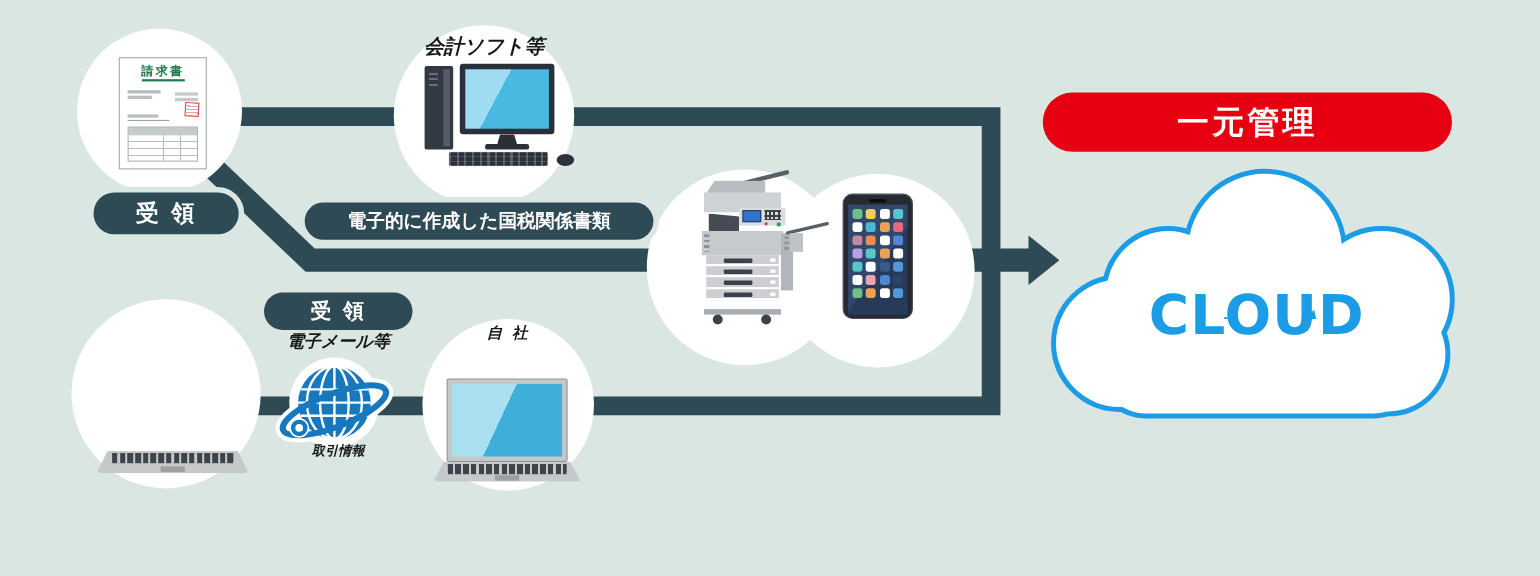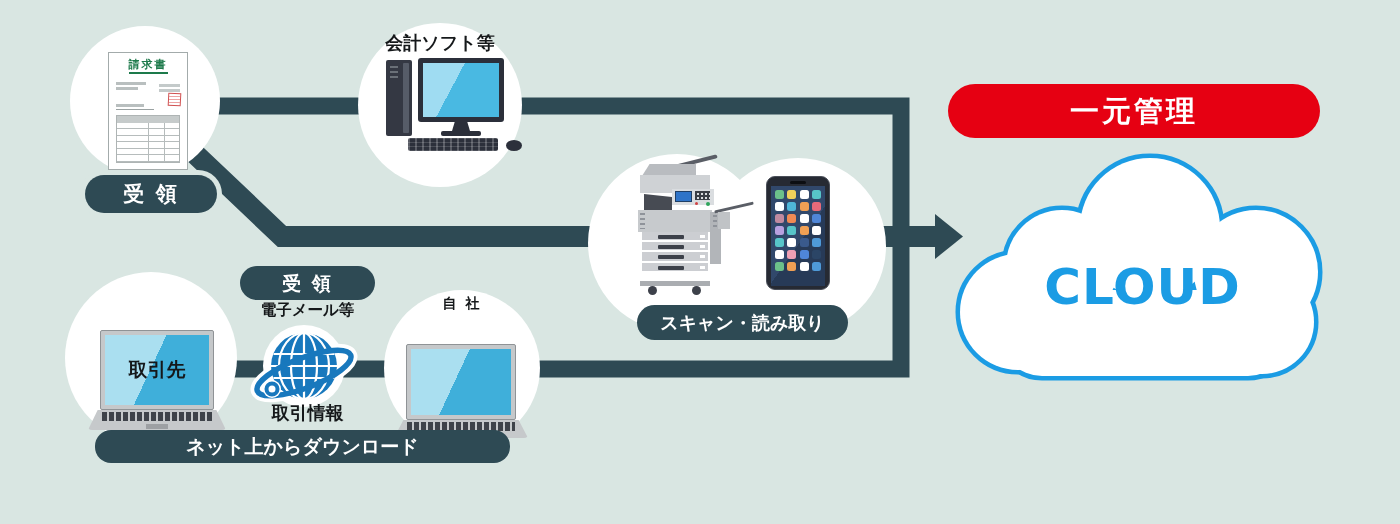--- a/index.html
+++ b/index.html
@@ -31,33 +31,33 @@
     display:flex;align-items:center;justify-content:center;border-radius:999px;line-height:1;
   }
   .ring{box-shadow:0 0 0 5px var(--c-bg);}
   .pill-receipt-top{left:85px;top:175px;width:132px;height:38px;font-size:21px;letter-spacing:2px;}
   .pill-ledger{left:315px;top:143px;width:238px;height:34px;font-size:17px;border-radius:17px;}
   .pill-taxdocs{left:277px;top:184px;width:317px;height:34px;font-size:17px;border-radius:17px;}
   .pill-receipt-bottom{left:240px;top:266px;width:135px;height:34px;font-size:19px;letter-spacing:2px;}
   .pill-scan{left:637px;top:305px;width:211px;height:35px;font-size:18px;}
   .banner-download{left:95px;top:430px;width:415px;height:33px;font-size:19px;border-radius:16px;}
   .badge-red{left:948px;top:84px;width:372px;height:54px;font-size:29px;letter-spacing:3px;background:var(--c-red);border-radius:27px;}
-  .blabel{position:absolute;z-index:4;color:#15181a;font-weight:bold;text-align:center;line-height:1;}
+  .blabel{position:absolute;z-index:4;color:#15181a;font-weight:bold;text-align:center;line-height:1;font-style:italic;}
   .lbl-accounting{left:358px;top:34px;width:164px;font-size:18px;}
   .lbl-email{left:240px;top:303px;width:135px;font-size:15.5px;}
-  .lbl-transaction{left:240px;top:404px;width:135px;font-size:18px;}
+  .lbl-transaction{left:240px;top:404px;width:135px;font-size:12px;}
   .lbl-own{left:384px;top:296px;width:156px;font-size:14px;letter-spacing:2px;}
   
   .cloud-svg{position:absolute;left:940px;top:130px;z-index:2;}
   .cloud-stroke *{fill:none;stroke:var(--c-cloud);stroke-width:9;}
   .cloud-fill *{fill:#fff;stroke:none;}
   .cloud-title{position:absolute;left:1040px;top:262px;width:205px;z-index:3;text-align:center;
     color:var(--c-cloud);font-size:50px;font-weight:bold;letter-spacing:1px;line-height:1;}
   
-  .invoice{position:absolute;left:108px;top:52px;width:80px;height:118px;z-index:3;background:#fff;border:1.5px solid #a3abab;}
+  .invoice{position:absolute;left:108px;top:52px;width:80px;height:102px;z-index:3;background:#fff;border:1.5px solid #a3abab;}
   .inv-title{margin:5px auto 0;width:max-content;color:var(--c-green);font-size:11px;font-weight:bold;letter-spacing:2px;border-bottom:2px solid var(--c-green);padding-bottom:1px;line-height:1.2;}
   .inv-line{position:absolute;background:#b9bfbf;height:3px;}
   .l1{left:7px;top:29px;width:30px;} .l2{left:7px;top:34px;width:22px;}
   .r1{right:7px;top:31px;width:21px;height:2.5px;background:#c4caca;}
   .r2{right:7px;top:36px;width:21px;height:2.5px;background:#c4caca;}
   .inv-stamp{position:absolute;right:6px;top:40px;width:13px;height:13px;border:1.5px solid #d05050;
     background:repeating-linear-gradient(#fff 0 2px,#eba4a4 2px 3px);transform:rotate(3deg);}
   .inv-amount{position:absolute;left:7px;top:50px;width:38px;height:7px;border-bottom:1.5px solid #9aa2a2;}
   .inv-amount::before{content:"";position:absolute;left:0;top:1px;width:28px;height:3px;background:#b9bfbf;}
   .inv-table{position:absolute;left:7px;right:7px;top:62px;bottom:6px;border:1px solid #aeb4b4;
@@ -227,25 +227,20 @@
         <div class="app" style="background: rgb(240, 160, 180);"></div>
         <div class="app" style="background: rgb(79, 134, 216);"></div>
         <div class="app" style="background: rgb(43, 69, 102);"></div>
         <div class="app" style="background: rgb(108, 192, 138);"></div>
         <div class="app" style="background: rgb(240, 160, 84);"></div>
         <div class="app" style="background: rgb(255, 255, 255);"></div>
         <div class="app" style="background: rgb(79, 154, 216);"></div>
       </div>
   </div>
 
-  <div class="lap-screen partner-screen">
-    <div class="lap-display">
-      <span>取引先</span>
-    </div>
-  </div>
   <div class="lap-base partner-base">
     <div class="lap-keys"></div>
     <div class="lap-pad"></div>
   </div>
 
   <div class="lap-screen own-screen">
     <div class="lap-display"></div>
   </div>
   <div class="lap-base own-base">
     <div class="lap-keys"></div>
@@ -284,21 +279,20 @@
       <circle cx="1256" cy="272" r="62"></circle>
       <circle cx="1018" cy="312" r="58"></circle>
       <circle cx="1262" cy="322" r="52"></circle>
       <rect x="1000" y="290" width="290" height="86" rx="42"></rect>
     </g>
   </svg>
   <div class="cloud-title">CLOUD</div>
 
   <div class="pill pill-receipt-top ring">受 領</div>
   <div class="blabel lbl-accounting">会計ソフト等</div>
-  <div class="pill pill-scan">スキャン・読み取り</div>
+  <div class="pill pill-taxdocs ring">電子的に作成した国税関係書類</div>
   <div class="pill pill-receipt-bottom">受 領</div>
   <div class="blabel lbl-email">電子メール等</div>
   <div class="blabel lbl-transaction">取引情報</div>
   <div class="blabel lbl-own">自 社</div>
-  <div class="pill banner-download">ネット上からダウンロード</div>
   <div class="pill badge-red">一元管理</div>
 
 </div>
 
 </body></html>

